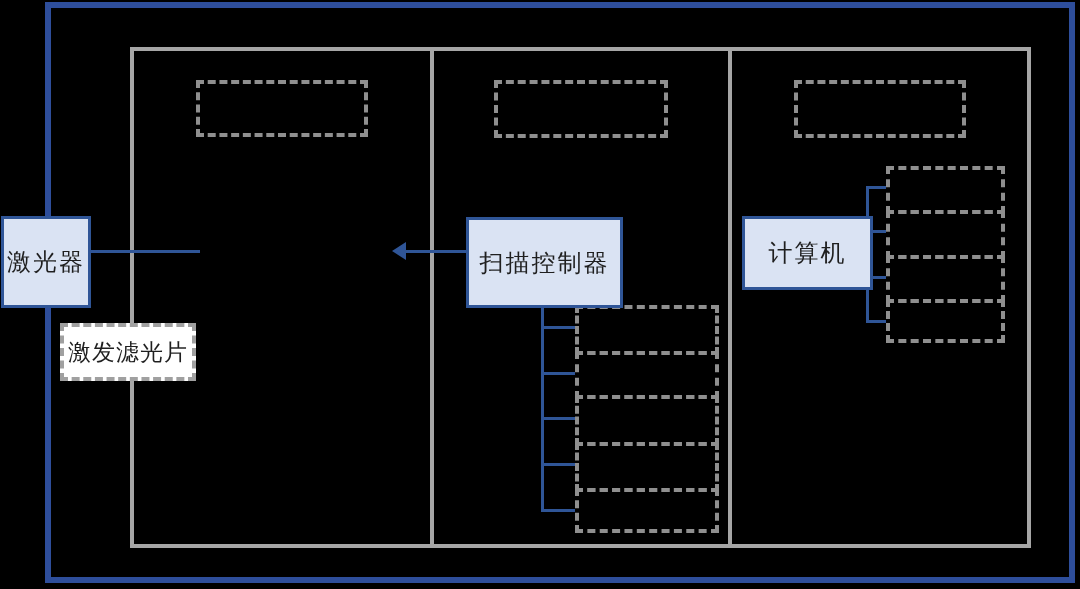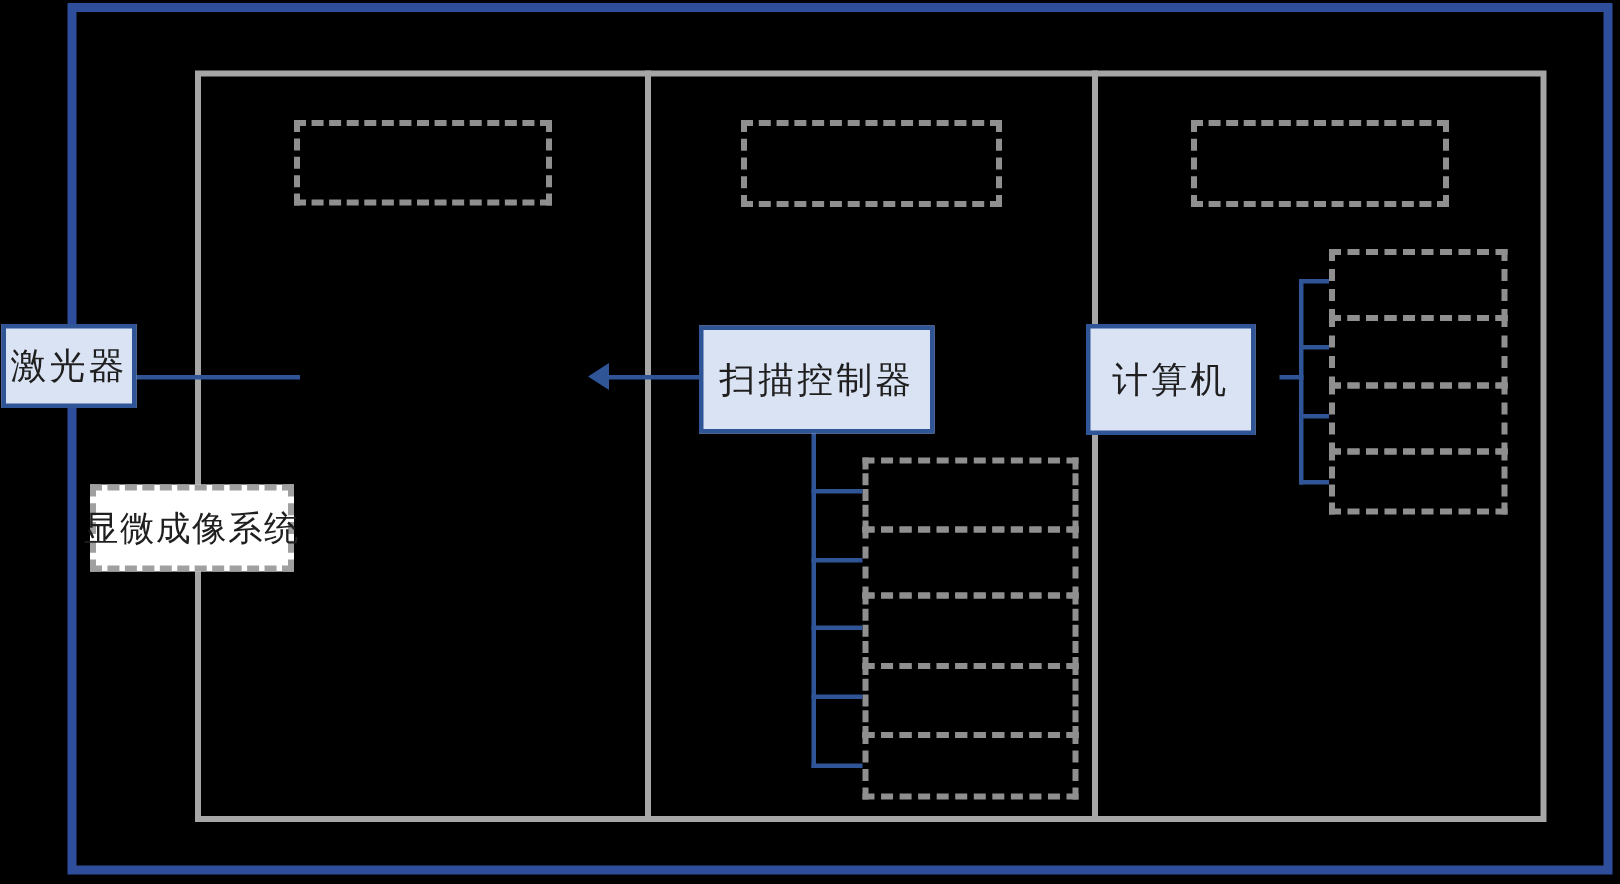--- a/index.html
+++ b/index.html
@@ -52,24 +52,24 @@
   #computer-trunk{left:866px;top:186px;width:3px;height:137px;}
   .comp-branch{left:866px;width:20px;height:3px;}
   #comp-branch-1{top:186px;} #comp-branch-2{top:230px;}
   #comp-branch-3{top:276px;} #comp-branch-4{top:320px;}
   
   .node{
     background:var(--node-fill);border:3px solid var(--node-border);
     color:var(--text);font-size:24px;letter-spacing:2px;
     display:flex;align-items:center;justify-content:center;white-space:nowrap;
   }
-  #node-laser{left:1px;top:216px;width:90px;height:56px;}
+  #node-laser{left:1px;top:216px;width:90px;height:92px;}
   #node-imaging{left:200px;top:215px;width:194px;height:74px;}
-  #node-scanner{left:466px;top:217px;width:157px;height:72px;}
-  #node-computer{left:724px;top:216px;width:113px;height:74px;}
+  #node-scanner{left:466px;top:217px;width:157px;height:91px;}
+  #node-computer{left:742px;top:216px;width:131px;height:74px;}
   
   #node-filter{
     left:60px;top:323px;width:136px;height:58px;
     background:var(--filter-fill);border:4px dashed #a0a0a0;
     color:var(--text);font-size:23px;letter-spacing:1px;
     display:flex;align-items:center;justify-content:center;white-space:nowrap;
   }
 </style>
 </head>
 <body>
@@ -116,16 +116,16 @@
     <span>激光器</span>
   </div>
   <div class="abs node" id="node-scanner">
     <span>扫描控制器</span>
   </div>
   <div class="abs node" id="node-computer">
     <span>计算机</span>
   </div>
 
   <div class="abs" id="node-filter">
-    <span>显微成像系统</span>
+    <span>激发滤光片</span>
   </div>
 
 </div>
 
 </body></html>

